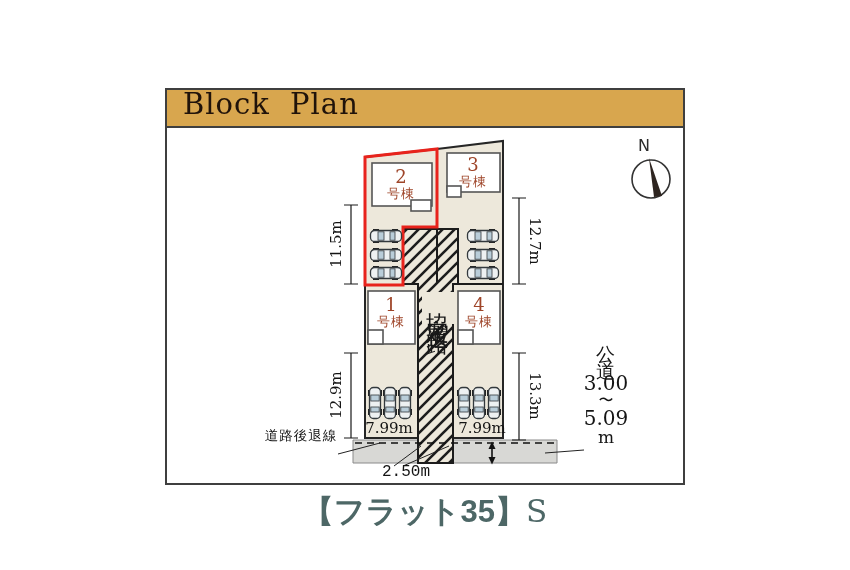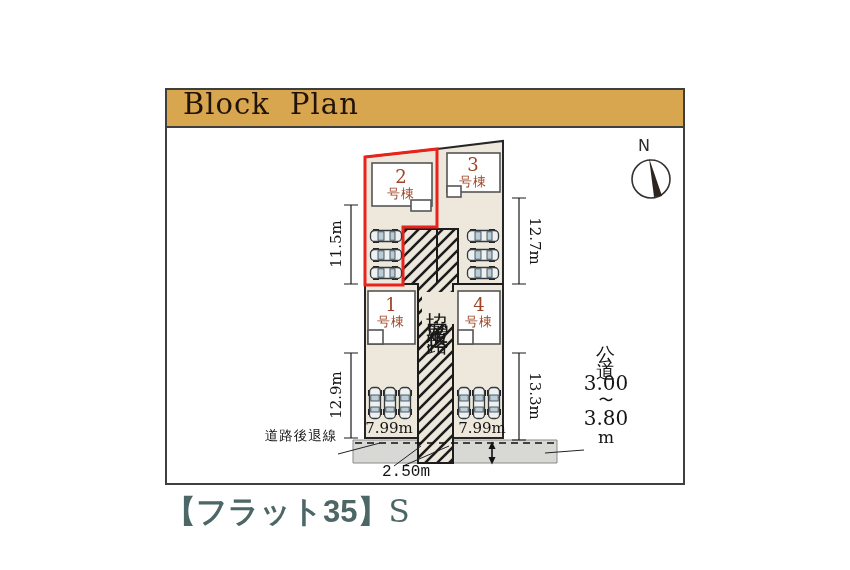--- a/index.html
+++ b/index.html
@@ -54,21 +54,21 @@
   .public-road .pr-num{font-size:20px;line-height:1.05;}
   .public-road .pr-tilde{font-size:15px;line-height:0.9;}
   .public-road .pr-unit{font-size:17px;line-height:1.05;}
   .pr-gap{height:9px;}
   
   .north{font-size:16px;color:#2b2b2b;font-family:"DejaVu Sans",sans-serif;}
   
   .setback{font-size:13.5px;color:#141414;letter-spacing:1px;}
   
   .caption{
-    position:absolute;left:165px;top:496px;width:520px;text-align:left;
+    position:absolute;left:165px;top:496px;width:520px;text-align:center;
     color:#4D6766;line-height:1;
   }
   .caption .cap-main{
     font-family:"Liberation Sans","DejaVu Sans",sans-serif;
     font-weight:bold;font-size:31px;letter-spacing:0px;
   }
   .caption .cap-suffix{
     font-family:"DejaVu Serif",serif;font-size:31px;font-weight:normal;
   }
 </style>
@@ -206,21 +206,21 @@
   <div class="lbl dim center" style="left:482px;top:428px;">7.99m</div>
   <div class="lbl dim center" style="left:406px;top:472px;font-size:16px;font-family:Liberation Mono, monospace;">2.50m</div>
 
   <div class="lbl setback center" style="left:301px;top:436px;">道路後退線</div>
 
   <div class="public-road">
     <span class="pr-kanji">公道</span>
     <span class="pr-gap"></span>
     <span class="pr-num">3.00</span>
     <span class="pr-tilde">〜</span>
-    <span class="pr-num">3.80</span>
+    <span class="pr-num">5.09</span>
     <span class="pr-unit">m</span>
   </div>
 
   <div class="caption">
     <span class="cap-main">【フラット35】</span><span class="cap-suffix">S</span>
   </div>
 
 </div>
 
 </body></html>

